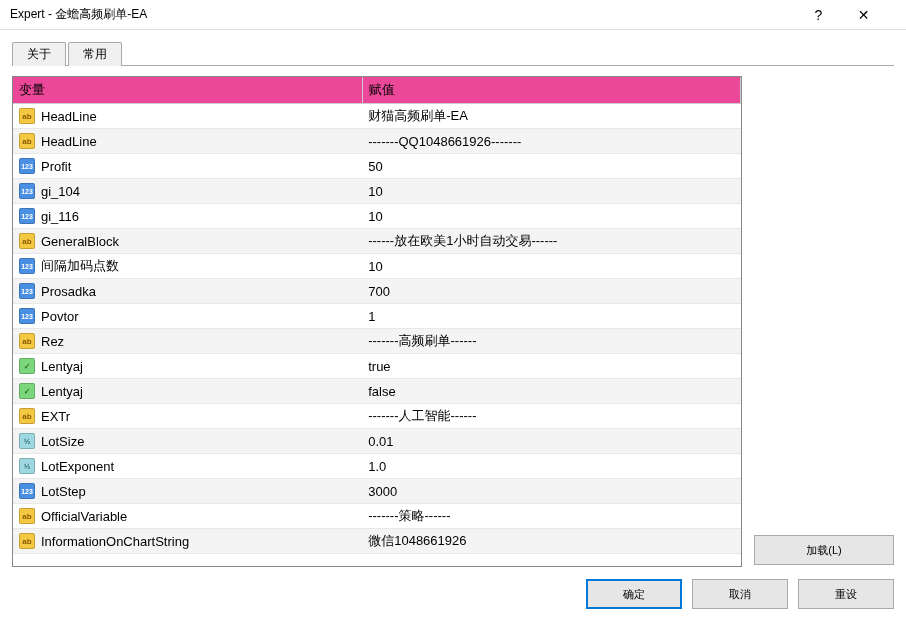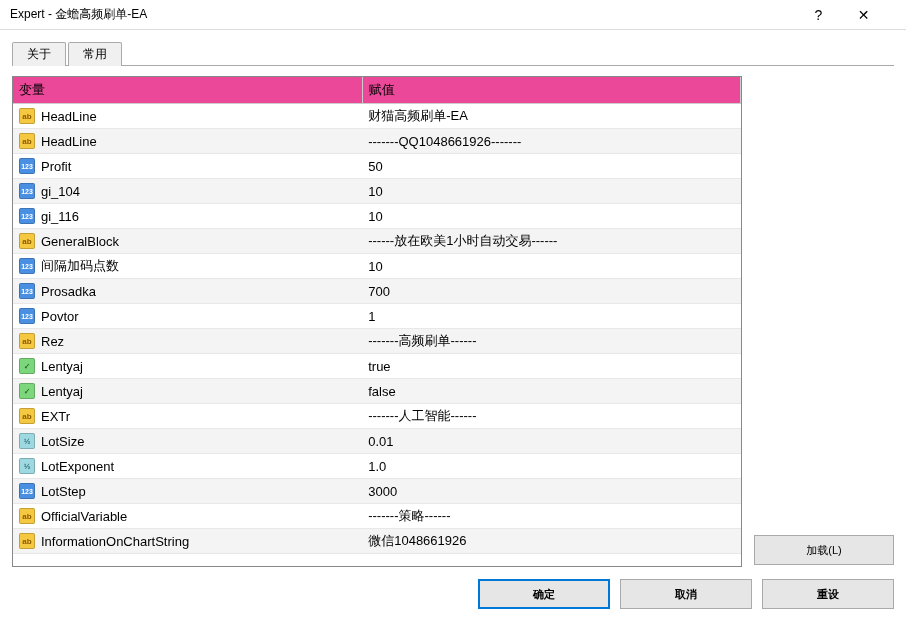--- a/index.html
+++ b/index.html
@@ -125,21 +125,21 @@
       font-family: inherit;
       display: flex; align-items: center; justify-content: center;
     }
     .btn.primary { border: 2px solid #0078d7; background: #e6e6e6; }
     .footer-buttons {
       display: flex;
       justify-content: flex-end;
       gap: 10px;
       margin-top: 12px;
     }
-    .footer-buttons .btn { width: 132px; font-weight: bold; }
+    .footer-buttons .btn { width: 96px; }
   </style>
 </head>
 <body>
 
 <div class="titlebar">
   <div class="titlebar-title">Expert - 金蟾高频刷单-EA</div>
   <div class="titlebar-controls">
     <div class="titlebar-btn">?</div>
     <div class="titlebar-btn close">✕</div>
   </div>

